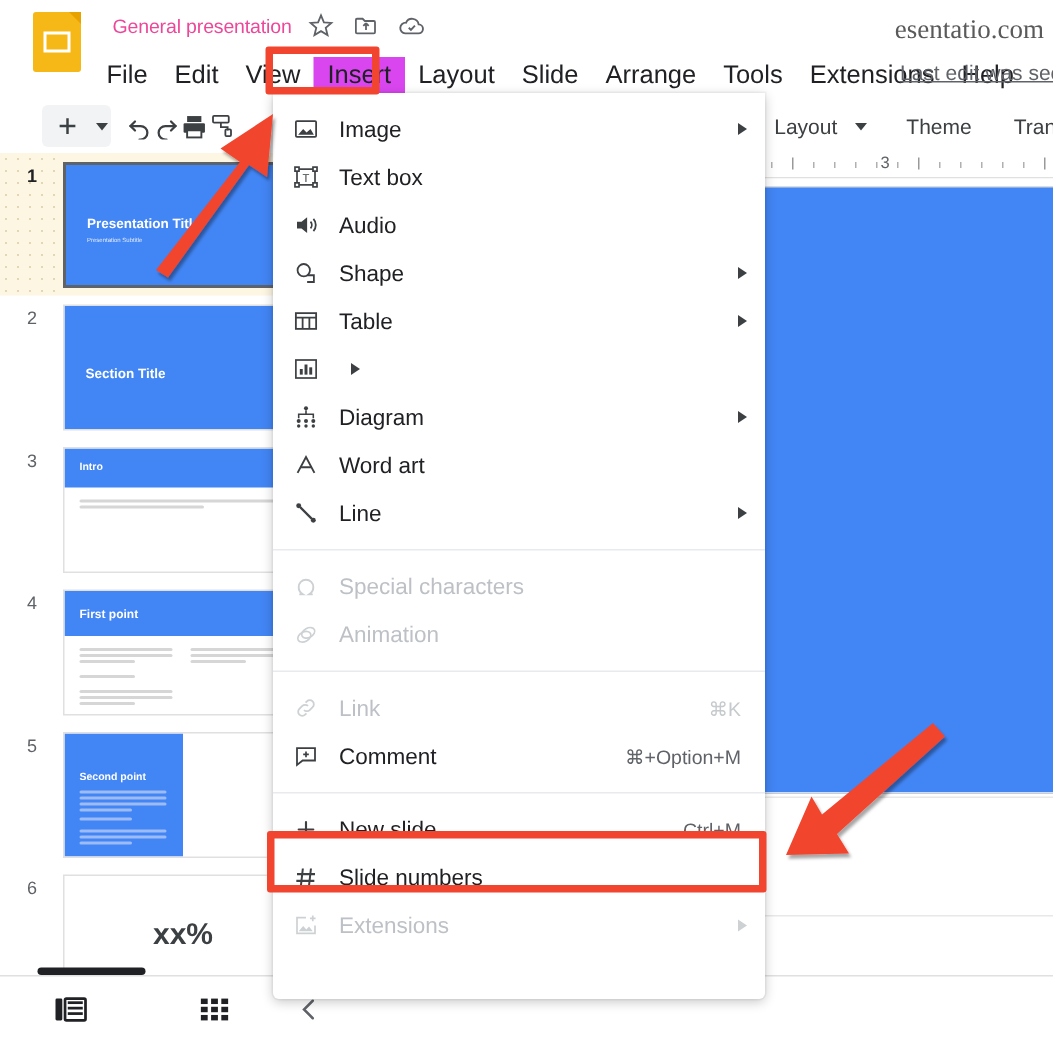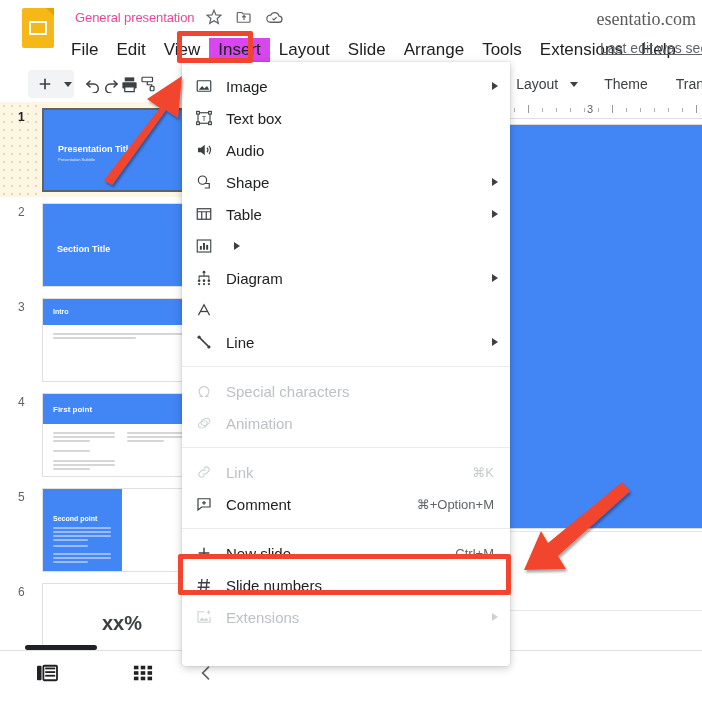--- a/index.html
+++ b/index.html
@@ -461,20 +461,21 @@
         <span class="mi-label">Diagram</span>
         <span class="mi-arrow"></span>
       </div>
       <div class="mi">
         <span class="mi-icon">
           <svg width="18" height="18" viewBox="0 0 24 24" fill="none" stroke="currentColor" stroke-width="1.7">
             <path d="M4.5 19L12 5l7.5 14"></path>
             <path d="M7.6 14h8.8"></path>
           </svg>
         </span>
+        <span class="mi-label">Word art</span>
       </div>
       <div class="mi">
         <span class="mi-icon">
           <svg width="18" height="18" viewBox="0 0 24 24" fill="currentColor">
             <circle cx="5.5" cy="5.5" r="2.2"></circle>
             <circle cx="18.5" cy="18.5" r="2.2"></circle>
             <path d="M6.8 6.8l10.4 10.4" stroke="currentColor" stroke-width="2" fill="none"></path>
           </svg>
         </span>
         <span class="mi-label">Line</span>

